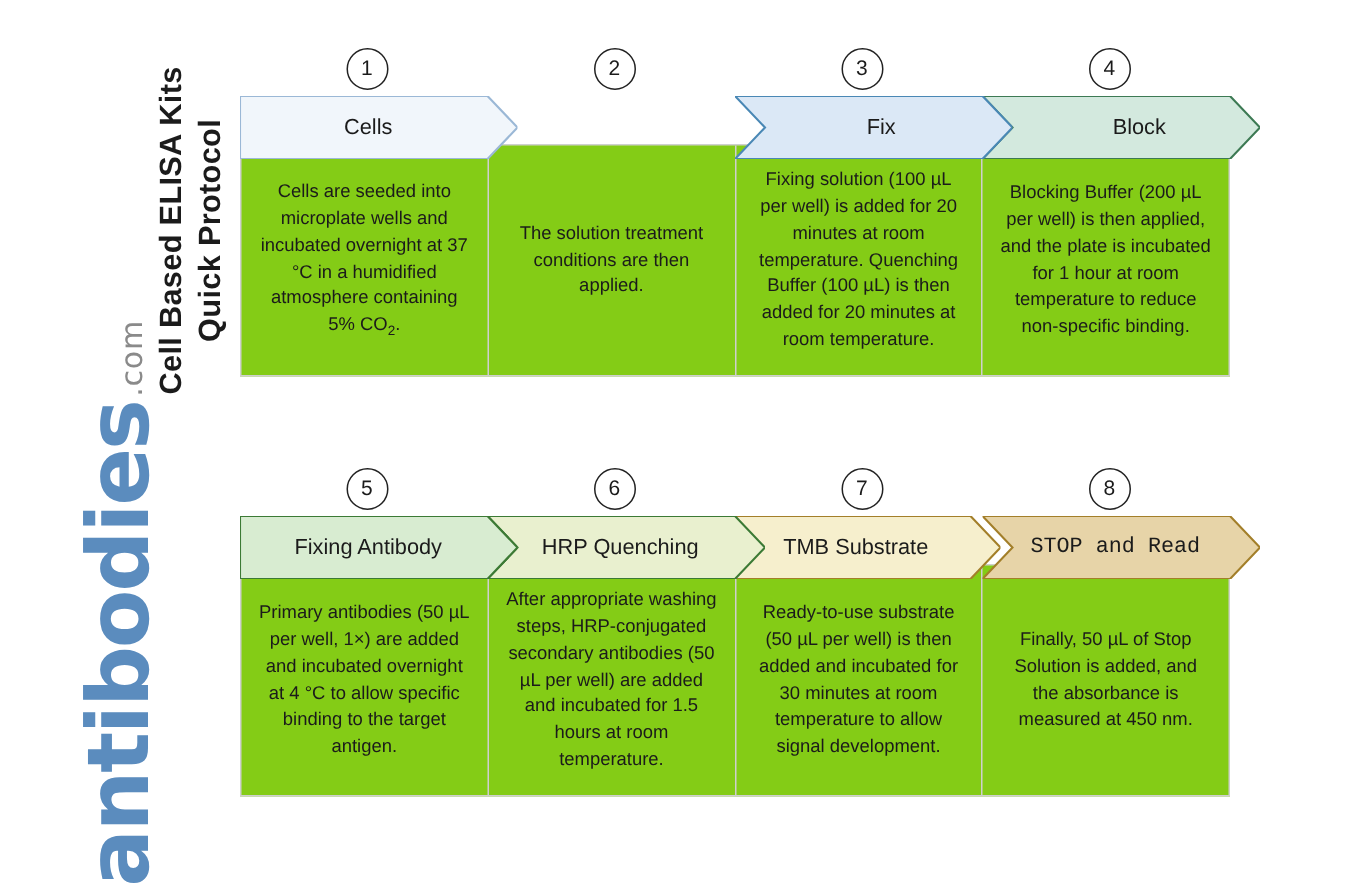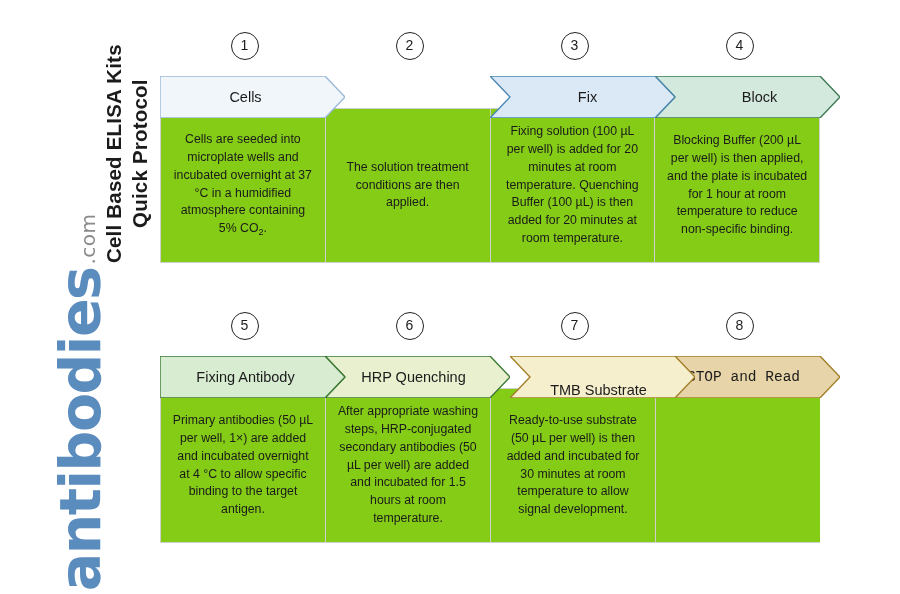--- a/index.html
+++ b/index.html
@@ -101,21 +101,21 @@
     font-size: 14px;
     line-height: 25px;
     text-align: center;
     box-sizing: border-box;
   }
 
   .chevron-band {
     position: relative;
     height: 32px;
     width: 680px;
-    margin-top: 12px;
+    margin-top: 0;
   }
   .chev {
     position: absolute;
     top: 0;
     height: 42px;
     box-sizing: border-box;
     display: flex;
     align-items: center;
     justify-content: center;
     font-size: 14.5px;
@@ -230,21 +230,21 @@
           <path d="M0,0 L165,0 L185,21 L165,42 L0,42 Z" fill="#d8ecd1" stroke="#3c7a35" stroke-width="1.4" vector-effect="non-scaling-stroke"></path>
         </svg>
         <span style="margin-left: 0px; margin-right: 14px;">Fixing Antibody</span>
       </div>
       <div class="chev" style="left: 165px; width: 185px; z-index: 9;">
         <svg class="chev-svg" viewBox="0 0 185 42" preserveAspectRatio="none">
           <path d="M0,0 L165,0 L185,21 L165,42 L0,42 L20,21 Z" fill="#e9f0cf" stroke="#3c7a35" stroke-width="1.4" vector-effect="non-scaling-stroke"></path>
         </svg>
         <span style="margin-left: 6px; margin-right: 14px;">HRP Quenching</span>
       </div>
-      <div class="chev" style="left: 350px; width: 185px; z-index: 8; align-items: flex-end;">
+      <div class="chev" style="left: 322px; width: 185px; z-index: 8;">
         <svg class="chev-svg" viewBox="0 0 185 42" preserveAspectRatio="none">
           <path d="M0,0 L165,0 L185,21 L165,42 L0,42 L20,21 Z" fill="#f6efcd" stroke="#a37f2a" stroke-width="1.4" vector-effect="non-scaling-stroke"></path>
         </svg>
         <span style="margin-left: 6px; margin-right: 14px;">TMB Substrate</span>
       </div>
       <div class="chev" style="left: 495px; width: 185px; z-index: 7; font-family: Liberation Mono, monospace;">
         <svg class="chev-svg" viewBox="0 0 185 42" preserveAspectRatio="none">
           <path d="M0,0 L165,0 L185,21 L165,42 L0,42 L20,21 Z" fill="#e7d4a8" stroke="#a37f2a" stroke-width="1.4" vector-effect="non-scaling-stroke"></path>
         </svg>
         <span style="margin-left: 6px; margin-right: 14px;">STOP and Read</span>
@@ -253,14 +253,17 @@
     <div class="body-band">
       <div class="body-cell">
         <p>Primary antibodies (50 µL per well, 1×) are added and incubated overnight at 4 °C to allow specific binding to the target antigen.</p>
       </div>
       <div class="body-cell">
         <p>After appropriate washing steps, HRP-conjugated secondary antibodies (50 µL per well) are added and incubated for 1.5 hours at room temperature.</p>
       </div>
       <div class="body-cell">
         <p>Ready-to-use substrate (50 µL per well) is then added and incubated for 30 minutes at room temperature to allow signal development.</p>
       </div>
+      <div class="body-cell">
+        <p>Finally, 50 µL of Stop Solution is added, and the absorbance is measured at 450 nm.</p>
+      </div>
     </div>
   </div>
 
 </body></html>

